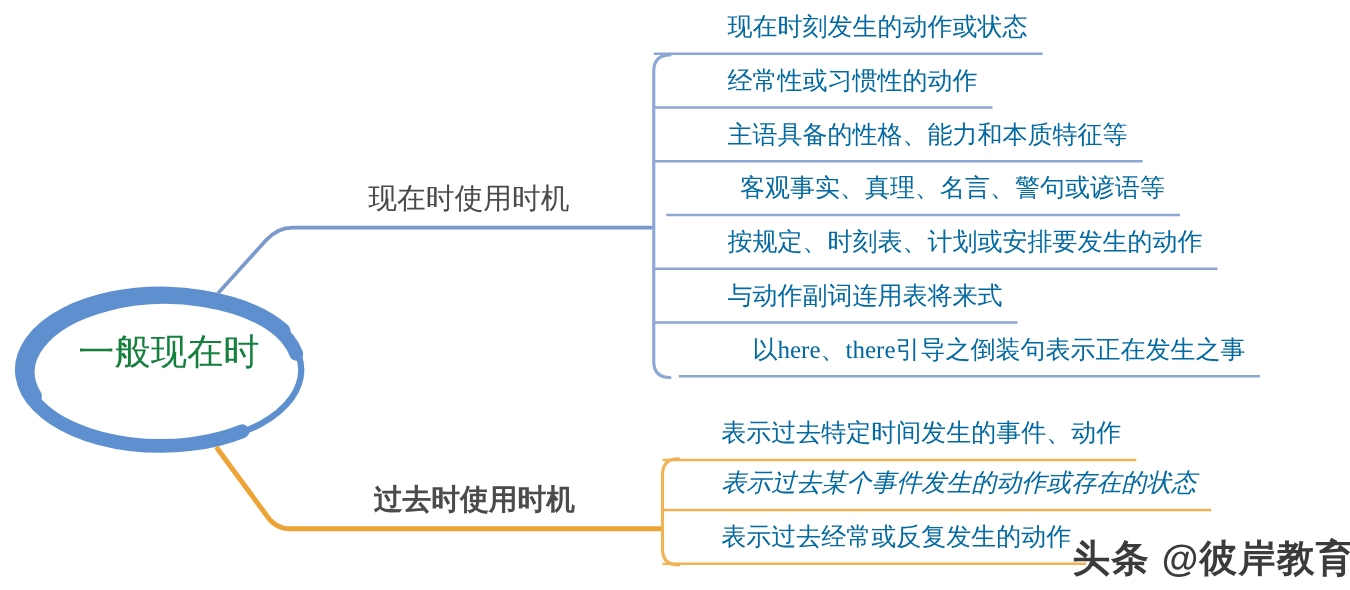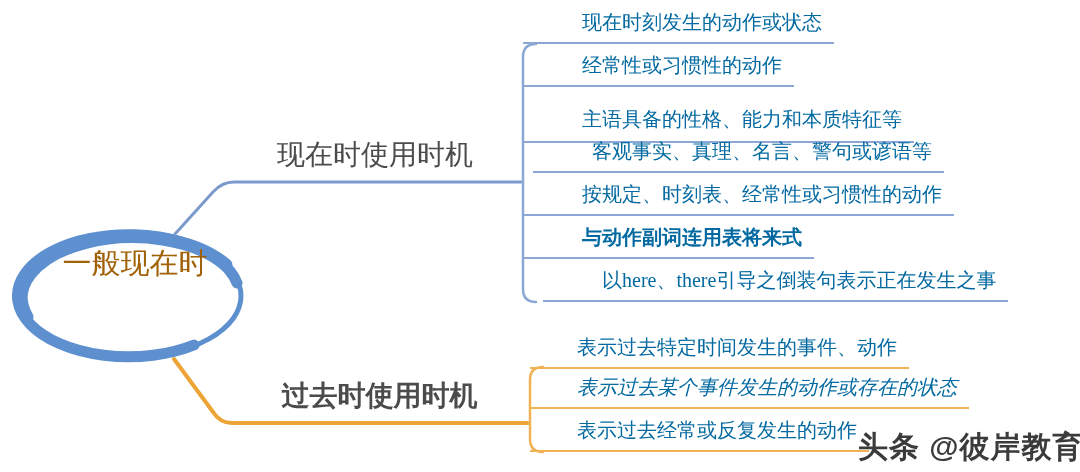--- a/index.html
+++ b/index.html
@@ -2,39 +2,39 @@
 <html><head>
 <meta charset="utf-8">
 <style>
   html,body{margin:0;padding:0;background:#ffffff;}
   #canvas{
     position:relative;width:1080px;height:472px;overflow:hidden;background:#fff;
     font-family:"Liberation Serif","DejaVu Serif",serif;
   }
   #connector-svg{position:absolute;left:0;top:0;width:1080px;height:472px;}
   .central-text{
-    position:absolute;left:25px;top:244px;width:220px;
-    text-align:center;font-size:29px;line-height:39px;color:#a16207;
+    position:absolute;left:25px;top:263px;width:220px;
+    text-align:center;font-size:29px;line-height:39px;color:#15803d;
   }
   .branch-label{
     position:absolute;height:44px;display:flex;align-items:flex-end;justify-content:center;
-    font-size:28px;color:#4b4b4b;padding-bottom:8px;box-sizing:border-box;white-space:nowrap;text-align:right;
+    font-size:23px;color:#4b4b4b;padding-bottom:8px;box-sizing:border-box;white-space:nowrap;text-align:right;
   }
   #label-present{left:233px;top:138px;width:284px;}
   #label-past{left:231px;top:379px;width:297px;font-weight:bold;}
   .leaf{
     position:absolute;height:40px;display:flex;align-items:flex-end;
     width:max-content;white-space:nowrap;box-sizing:border-box;
     font-size:20px;line-height:28px;color:#0369a1;
     padding:0 12px 6px 59px;border-bottom:2px solid #8ca7d6;
   }
   .leaf.blue{left:523px;border-color:#8ca7d6;}
   .leaf.orange{left:530px;border-color:#f0b254;padding-left:47px;}
-  .l0{top:4px;} .l1{top:47px;} .l2{top:103px;font-family:Liberation Mono, monospace;} .l3{top:133px;margin-left:10px;}
-  .l4{top:176px;} .l5{top:219px;font-weight:bold;} .l6{top:262px;margin-left:20px;}
+  .l0{top:4px;} .l1{top:47px;} .l2{top:90px;} .l3{top:133px;margin-left:10px;}
+  .l4{top:176px;} .l5{top:219px;} .l6{top:262px;margin-left:20px;}
   .p0{top:329px;} .p1{top:369px;font-style:italic;} .p2{top:412px;}
   .watermark{
     position:absolute;left:858px;top:427px;
     font-family:"Liberation Sans","DejaVu Sans",sans-serif;
     font-weight:700;font-size:30px;letter-spacing:1px;color:#3b3b3b;
     text-shadow:-1px -1px 0 rgba(255,255,255,0.55);
     white-space:nowrap;
   }
 </style>
 </head>
@@ -61,21 +61,21 @@
     <div>一般现在时</div>
   </div>
 
   <div id="label-present" class="branch-label">现在时使用时机</div>
   <div id="label-past" class="branch-label">过去时使用时机</div>
 
   <div class="leaf blue l0">现在时刻发生的动作或状态</div>
   <div class="leaf blue l1">经常性或习惯性的动作</div>
   <div class="leaf blue l2">主语具备的性格、能力和本质特征等</div>
   <div class="leaf blue l3">客观事实、真理、名言、警句或谚语等</div>
-  <div class="leaf blue l4">按规定、时刻表、经常性或习惯性的动作</div>
+  <div class="leaf blue l4">按规定、时刻表、计划或安排要发生的动作</div>
   <div class="leaf blue l5">与动作副词连用表将来式</div>
   <div class="leaf blue l6">以here、there引导之倒装句表示正在发生之事</div>
 
   <div class="leaf orange p0">表示过去特定时间发生的事件、动作</div>
   <div class="leaf orange p1">表示过去某个事件发生的动作或存在的状态</div>
   <div class="leaf orange p2">表示过去经常或反复发生的动作</div>
 
   <div class="watermark">头条 @彼岸教育</div>
 
 </div>

